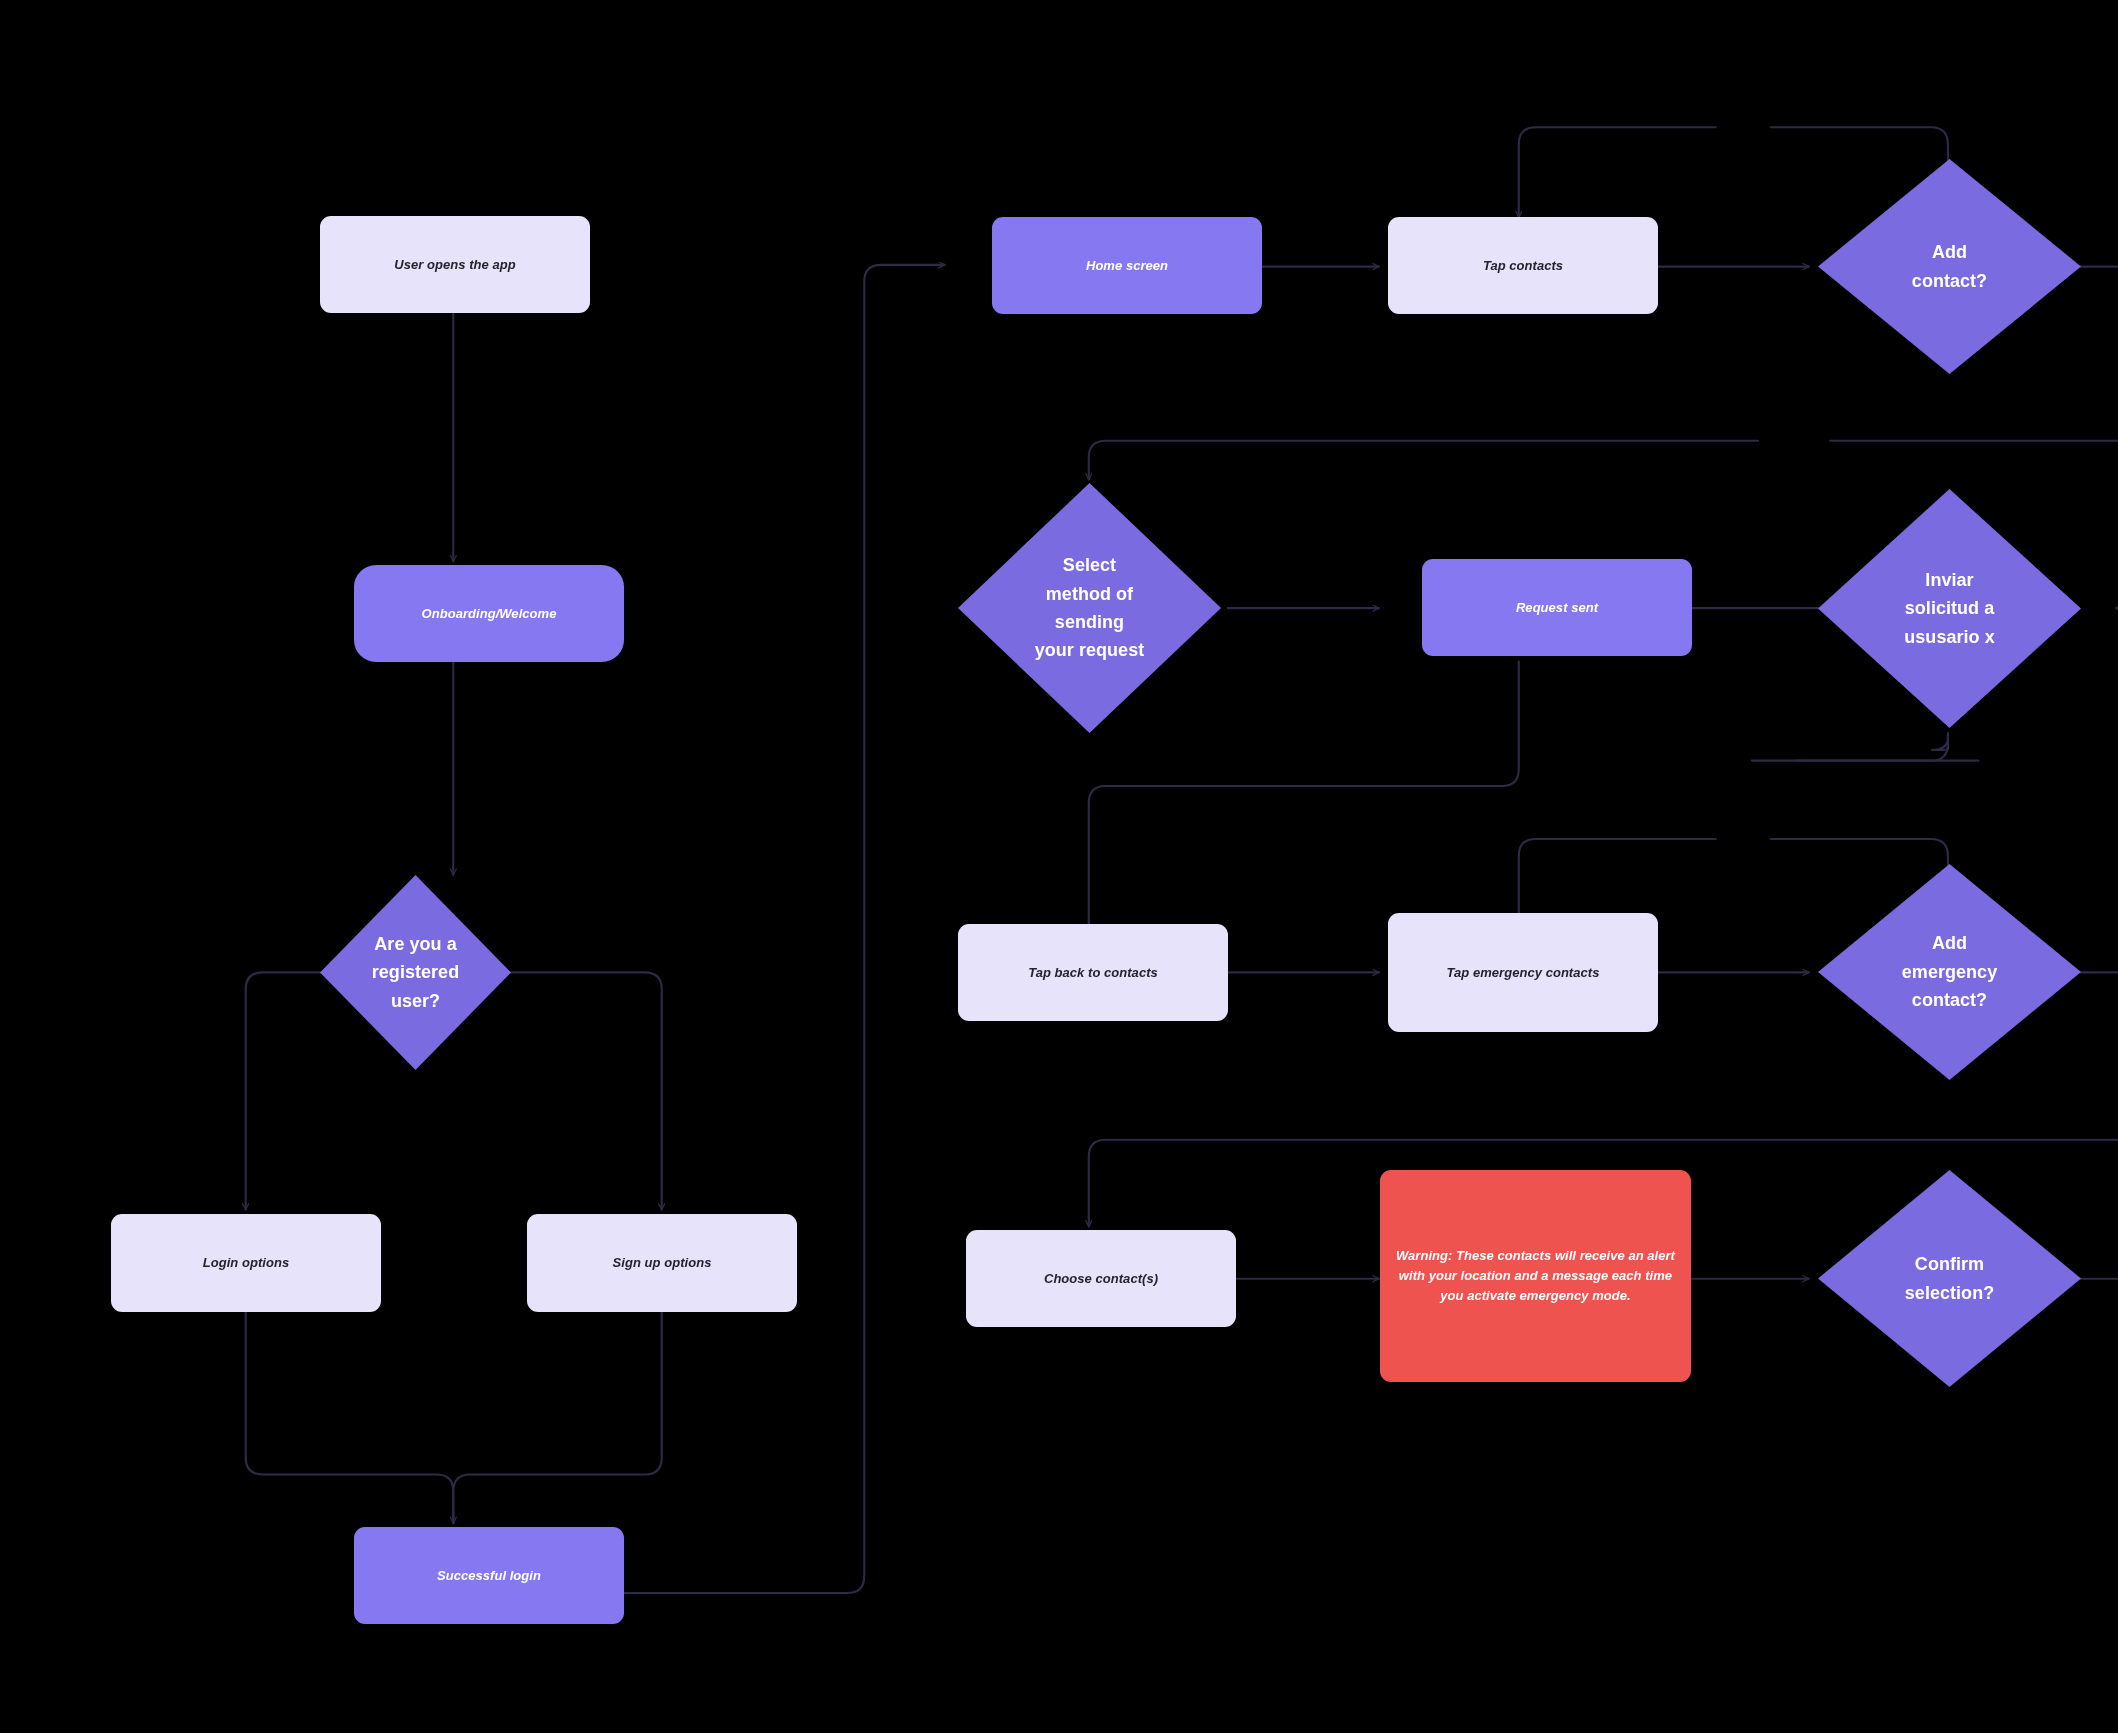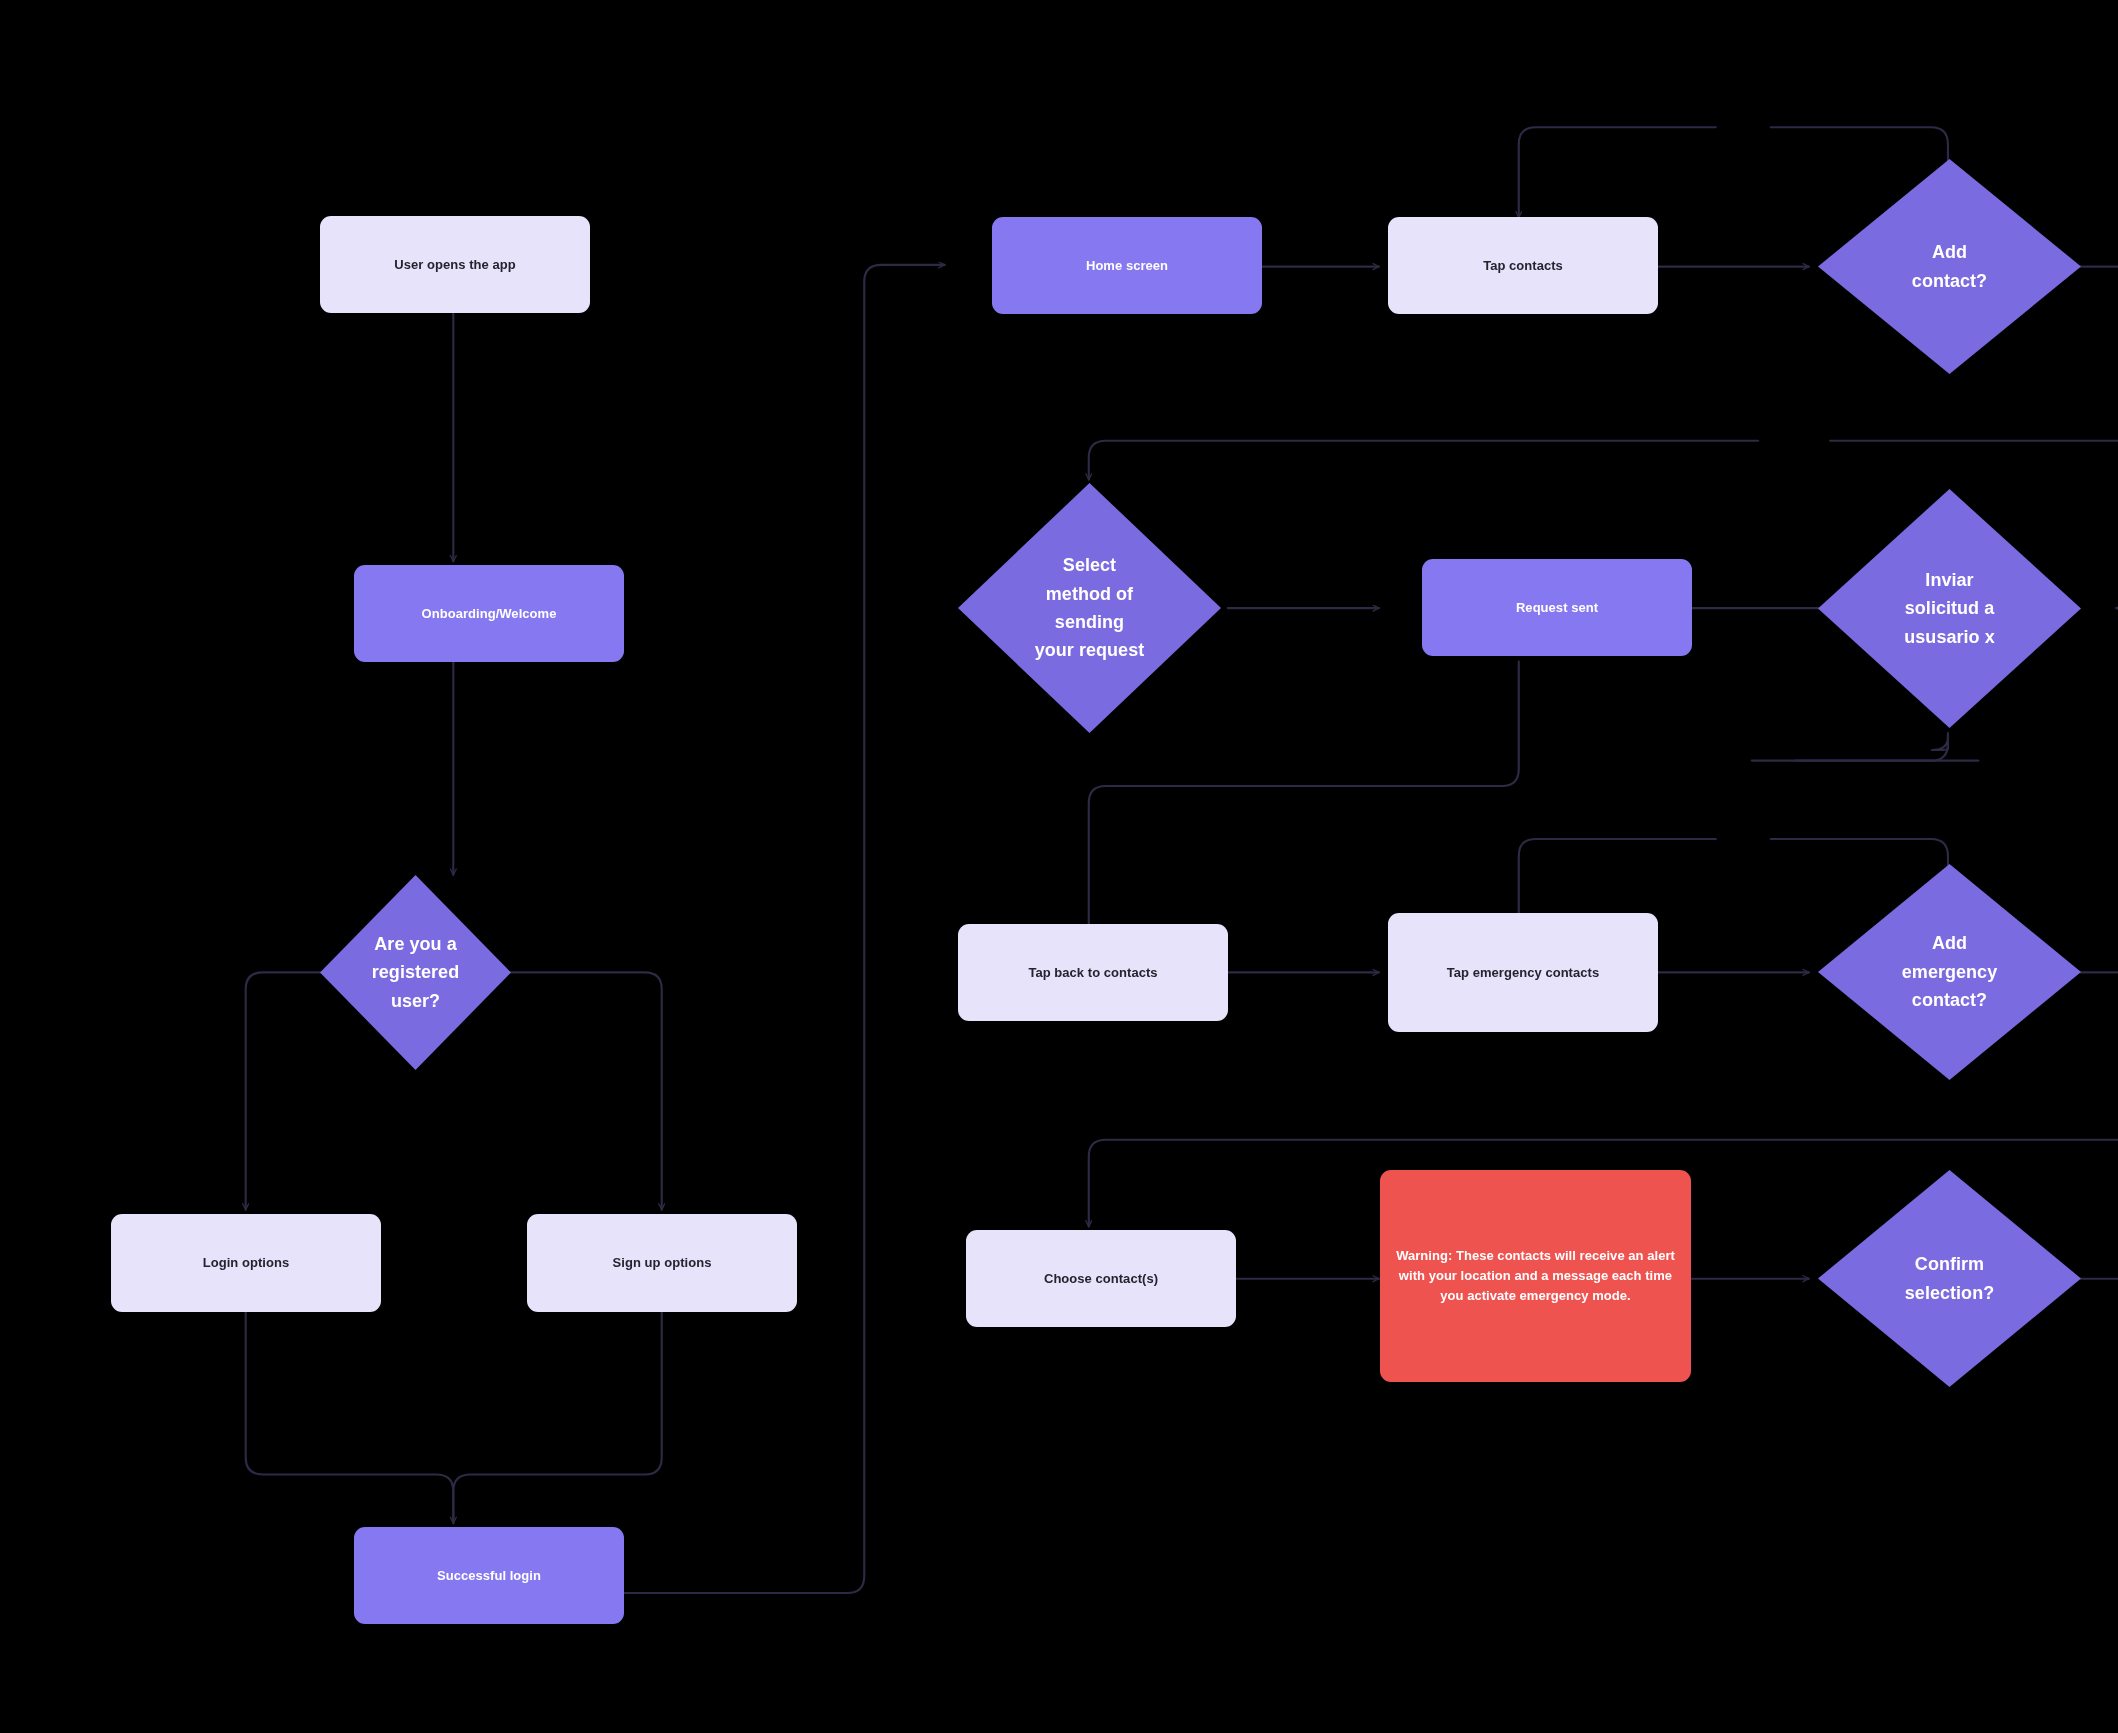--- a/index.html
+++ b/index.html
@@ -25,20 +25,21 @@
     width: 2680px;
     height: 1733px;
   }
   .node {
     position: absolute;
     box-sizing: border-box;
     display: flex;
     align-items: center;
     justify-content: flex-start;
     text-align: center;
+    font-style: italic;
   }
   .node .label {
     display: block;
     width: 100%;
     padding: 0 11px;
     box-sizing: border-box;
     line-height: 1.52;
     letter-spacing: 0.04px;
   }
   .rect {
@@ -154,21 +155,21 @@
       <path d="M5930,3018 Q5990,3018 5990,2972 L5990,2835"></path>
       <path d="M5990,2770 L5990,2345 Q5990,2300 5945,2300 L5800,2300" marker-end="url(#ah)"></path>
 
     </g>
   </svg>
 
   <div class="node rect light" style="left:320px; top:216px; width:270px; height:97px;">
     <span class="label fs-md">User opens the app</span>
   </div>
 
-  <div class="node rect purple" style="left:320px; top:565px; width:270px; height:97px;">
+  <div class="node rect purple" style="left:320px; top:565px; width:270px; height:97px;border-radius:22px;">
     <span class="label fs-md">Onboarding/Welcome</span>
   </div>
 
   <div class="diamond-wrap" style="left:320px; top:875px; width:191px; height:195px;">
     <div class="diamond-shape" style="clip-path:polygon(50% 0%,100% 50%,50% 100%,0% 50%);"></div>
     <div class="diamond-text">
       <span class="label fs-sm" style="width:114px;">Are you a registered user?</span>
     </div>
   </div>
 

